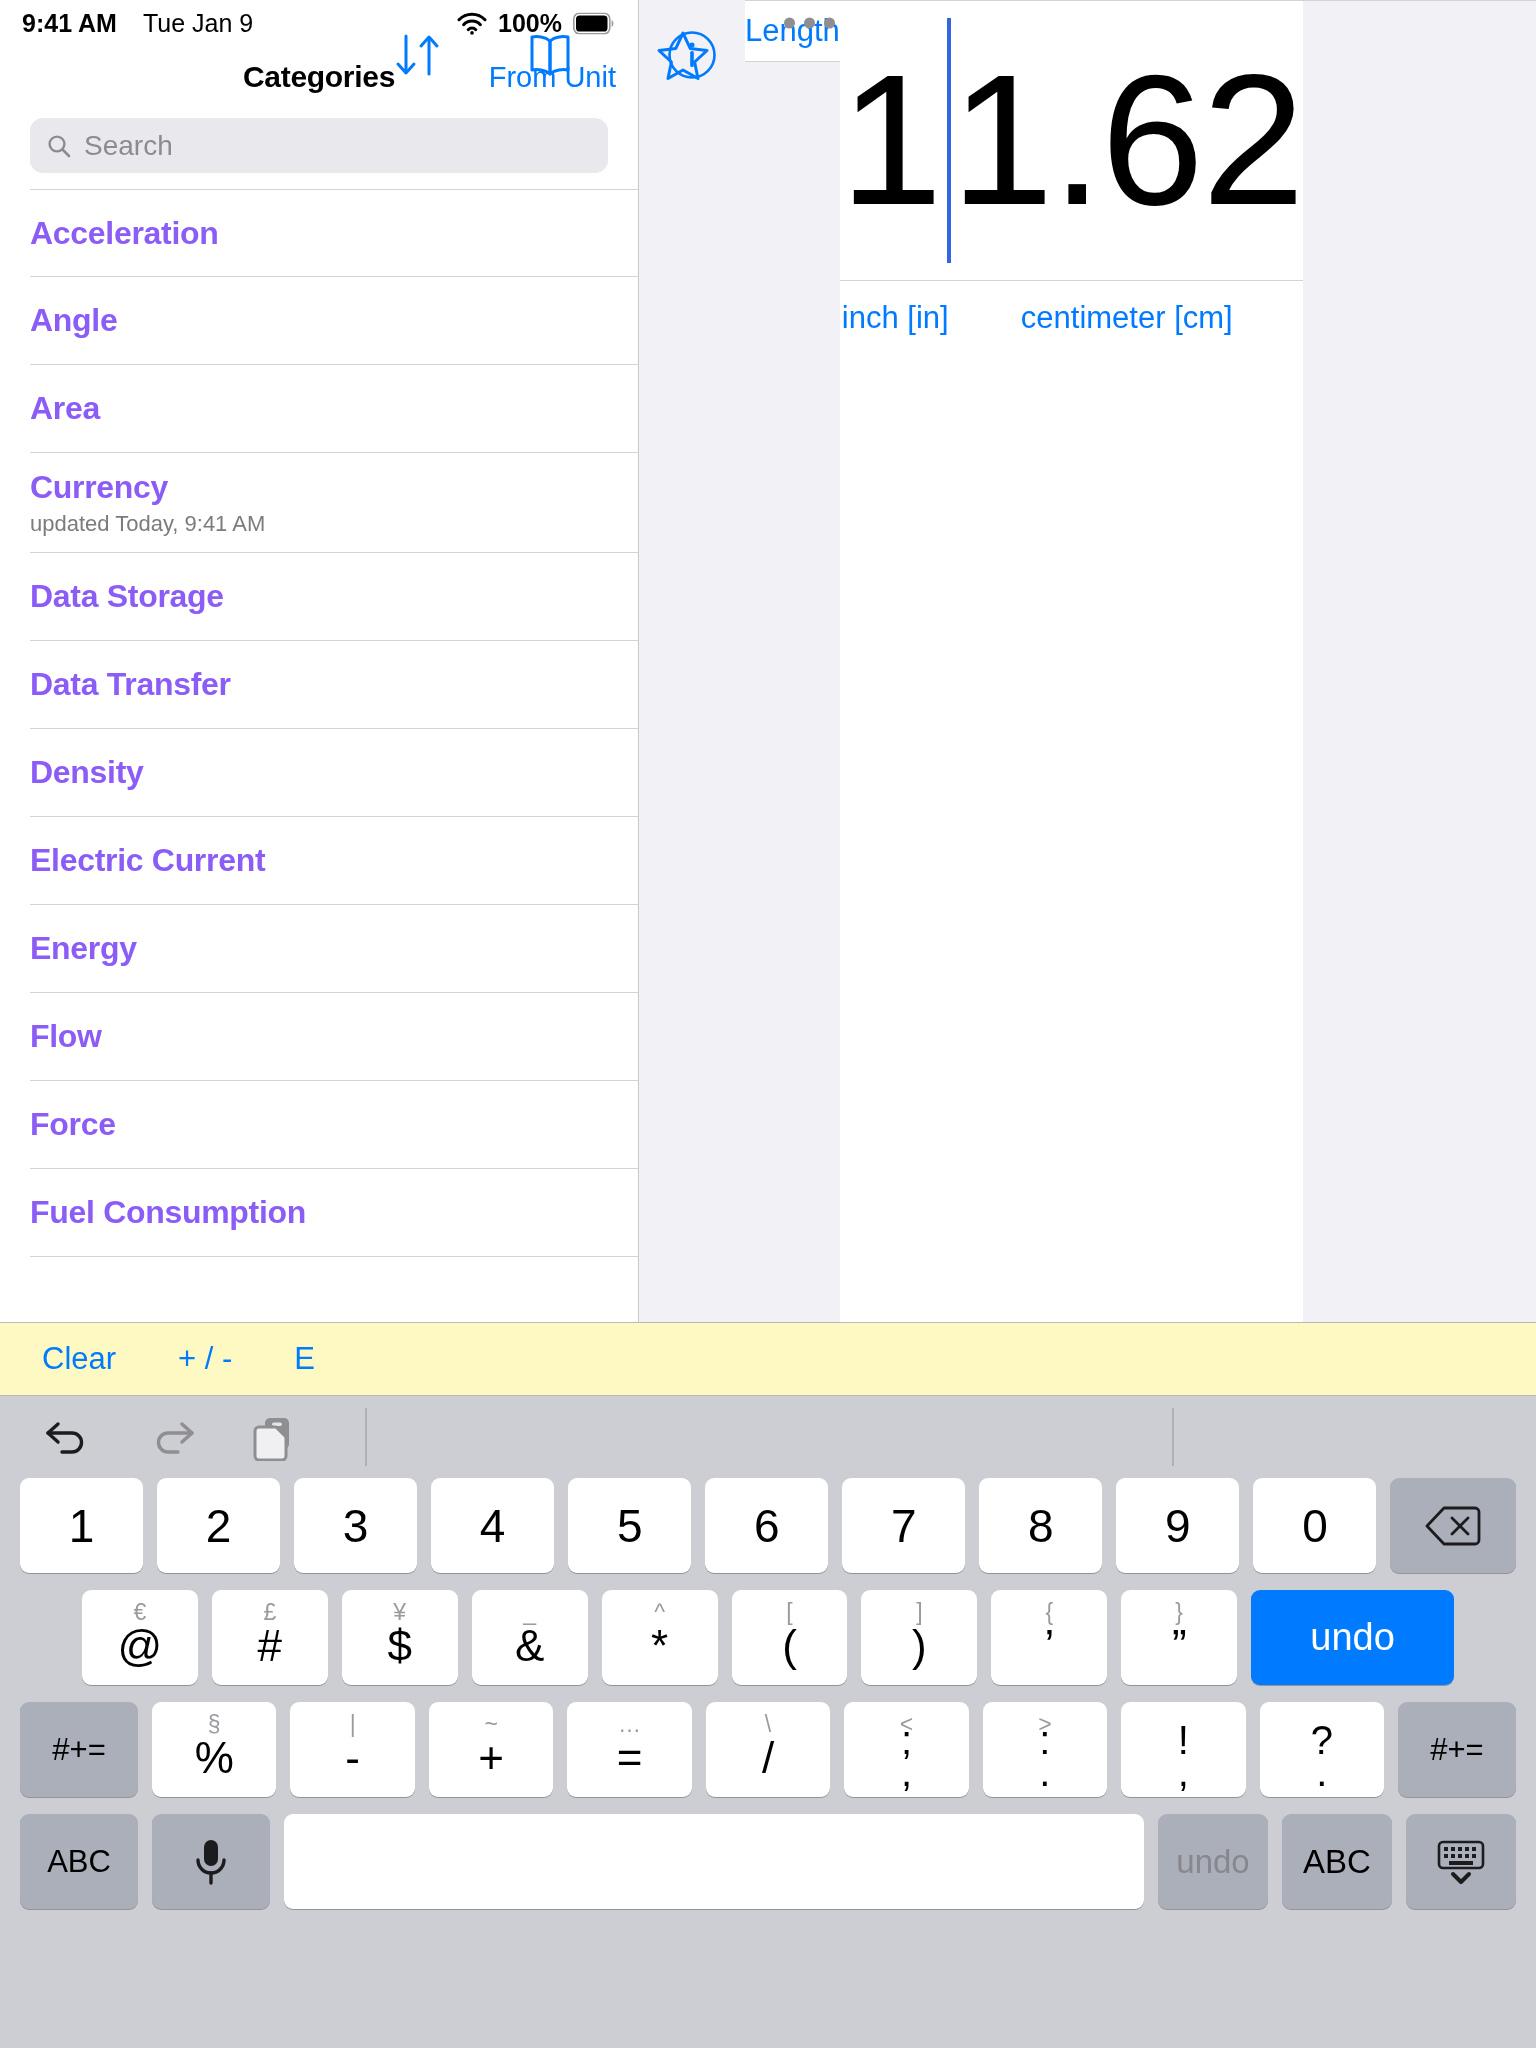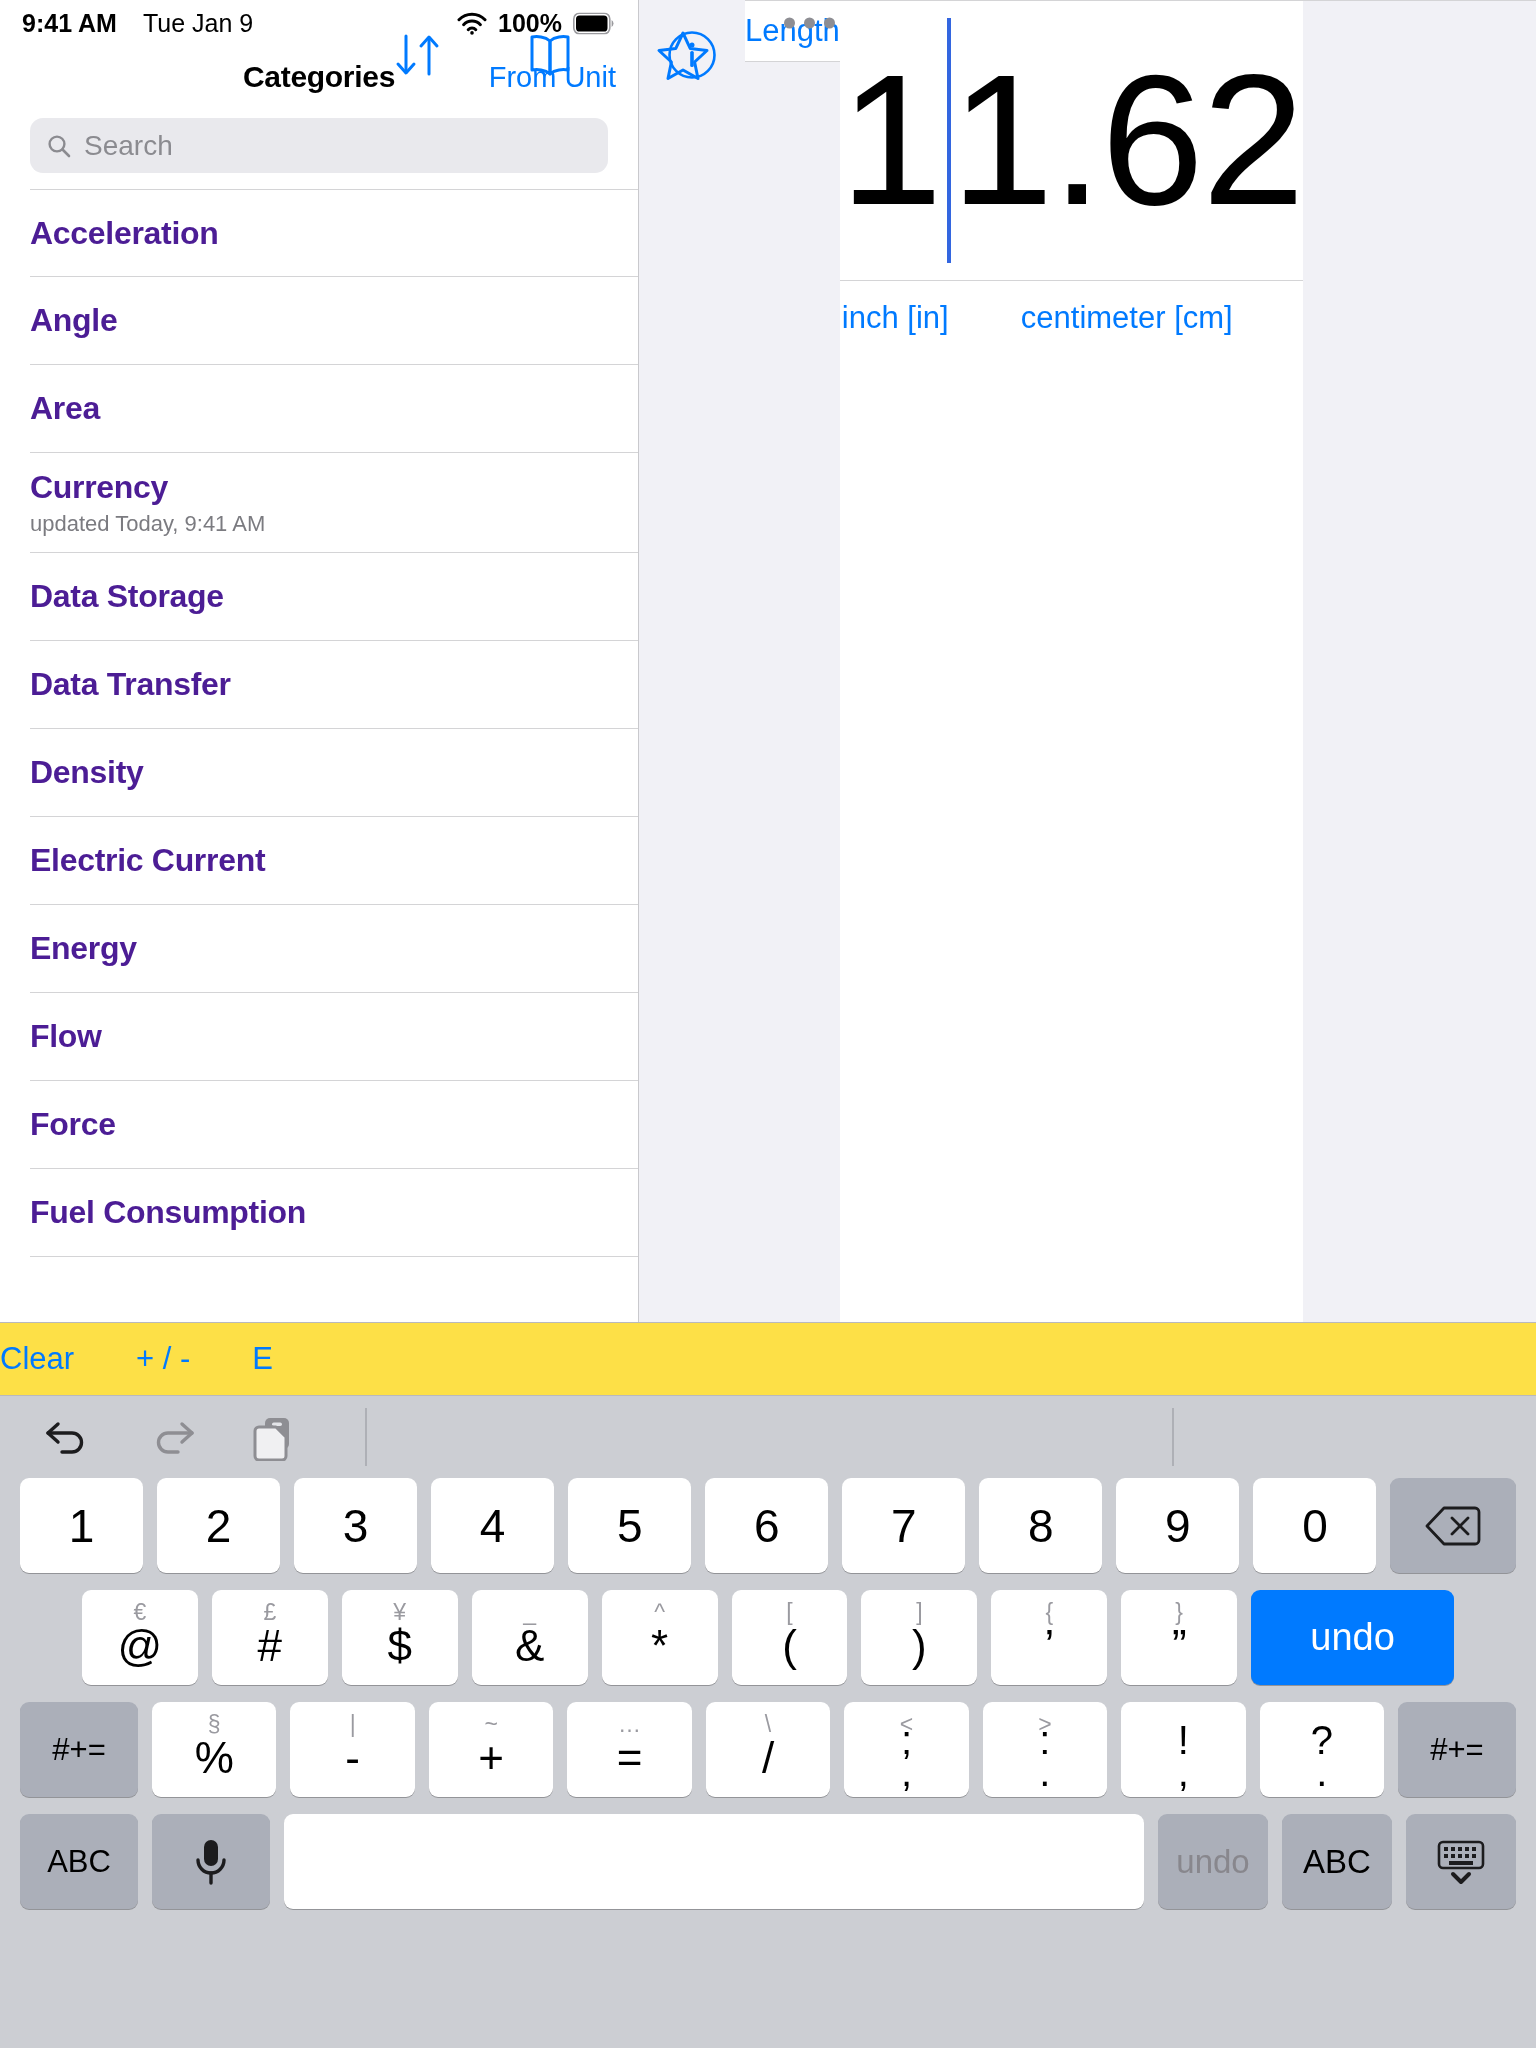--- a/index.html
+++ b/index.html
@@ -50,21 +50,21 @@
   .search-icon { width:26px; height:26px; flex:0 0 auto; display:block; }
   .search-ph { font-size:28px; color:#8b8b90; }
 
   .cat-list { flex:1; overflow:hidden; }
   .cat-row {
     height:88px; margin-left:30px; border-bottom:1px solid #d4d4d6;
     display:flex; flex-direction:column; justify-content:center;
     padding-right:30px;
   }
   .cat-row.with-sub { height:100px; }
-  .cat-label { font-size:32px; font-weight:700; color:#4c1d95; letter-spacing:-0.3px; }
+  .cat-label { font-size:32px; font-weight:700; color:#8b5cf6; letter-spacing:-0.3px; }
   .cat-sub { font-size:22px; color:#7b7b80; margin-top:5px; font-weight:400; }
   .cat-row:first-child { border-top:1px solid #d4d4d6; }
 
   
   .detail {
     flex:1; height:100%;
     background:#f1f1f6;
     display:flex; flex-direction:row;
     position:relative;
   }
@@ -122,23 +122,23 @@
   .conv-unit-row {
     height:74px; display:flex; align-items:center; justify-content:center;
     border-top:1px solid #d4d4d6;
     background:#fff;
   }
   .conv-unit { font-size:31px; color:#007aff; }
   .detail-fill { flex:1; background:#f1f1f6; border-top:1px solid #d4d4d6; }
 
   
   .accessory {
-    height:74px; background:#fde047;
+    height:74px; background:#fef9c3;
     display:flex; align-items:center;
-    gap:62px;
+    padding-left:42px; gap:62px;
     border-top:1px solid #b9b9bd;
     border-bottom:1px solid #b9b9bd;
   }
   .acc-btn { font-size:31px; color:#007aff; background:none; border:none; font-family:inherit; cursor:pointer; }
 
   
   .keyboard {
     flex:1; background:#ccced3;
     display:flex; flex-direction:column;
     padding:0;

